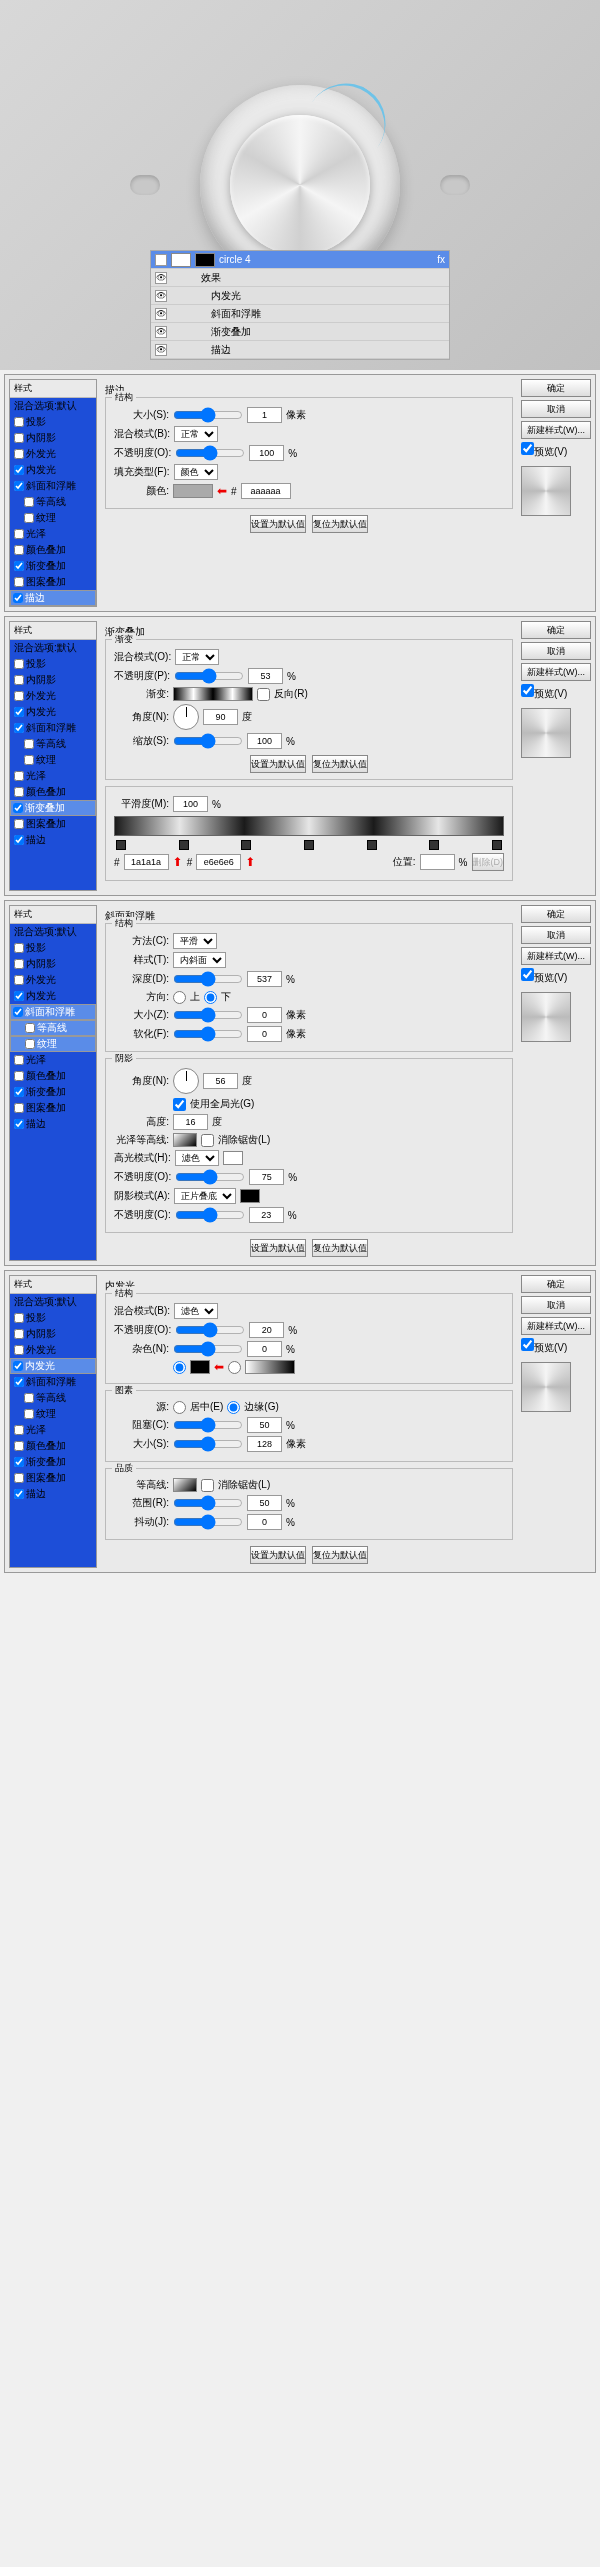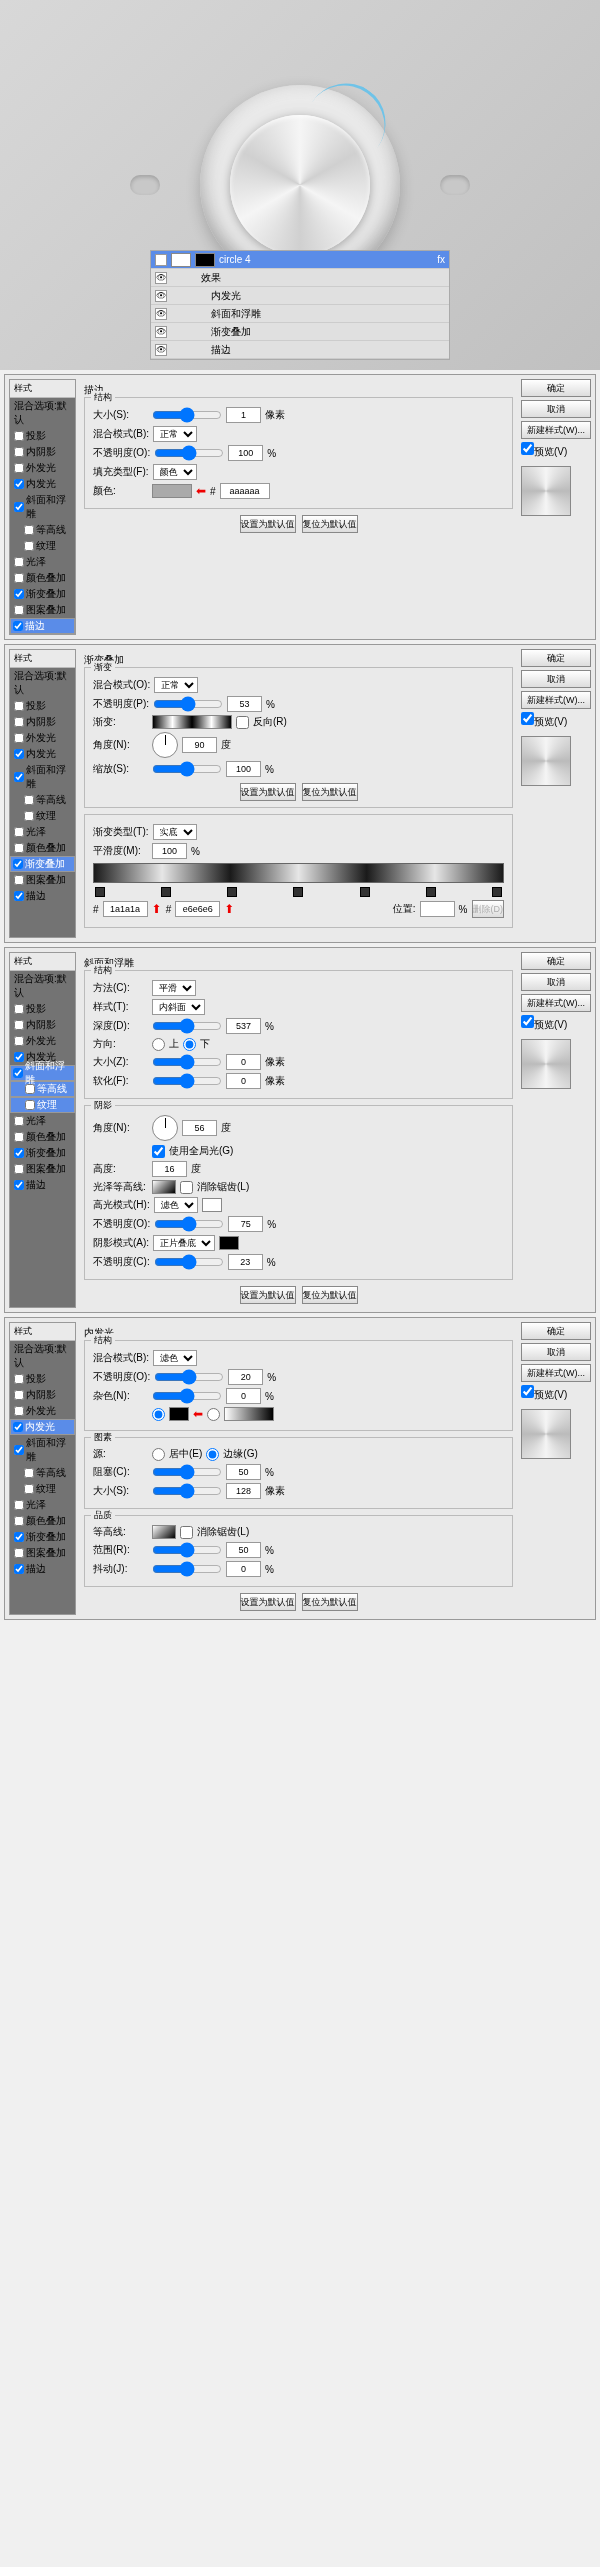--- a/index.html
+++ b/index.html
@@ -9,30 +9,30 @@
 .knob-ring::before{content:"";position:absolute;top:-2px;right:15px;width:80px;height:80px;border-top:3px solid #6fc3e8;border-radius:50%;transform:rotate(35deg)}
 .knob-center{width:140px;height:140px;border-radius:50%;background:conic-gradient(#f5f5f5,#d0d0d0,#f5f5f5,#d0d0d0,#f5f5f5,#d0d0d0,#f5f5f5);box-shadow:0 2px 10px rgba(0,0,0,0.3),inset 0 2px 5px rgba(255,255,255,0.8)}
 .tab{position:absolute;width:30px;height:20px;background:#c8c8c8;border-radius:10px;box-shadow:inset 0 2px 4px rgba(0,0,0,0.2)}
 .tab-l{left:130px;top:175px}.tab-r{right:130px;top:175px}
 .layers{position:absolute;bottom:10px;left:150px;width:300px;background:#e0e0e0;border:1px solid #aaa;font-size:9px}
 .layer-row{display:flex;align-items:center;height:18px;border-bottom:1px solid #ccc;padding:0 4px;gap:4px}
 .layer-sel{background:#5a8ce8;color:#fff}
 .eye{width:12px;height:12px;border:1px solid #999;background:#fff;display:flex;align-items:center;justify-content:center;font-size:8px}
 .thumb{width:20px;height:14px;background:#fff;border:1px solid #888}
 .panel{background:#eaeaea;border:1px solid #999;margin:4px;display:flex;padding:4px;gap:4px}
-.sidebar{width:67px;background:#737373;border:1px solid #999}
+.sidebar{width:88px;background:#1d4ed8;border:1px solid #999}
 .side-hdr{background:#eaeaea;padding:2px 4px;border-bottom:1px solid #bbb;font-size:9px}
 .side-item{display:flex;align-items:center;gap:2px;padding:1px 4px;font-size:9px}
 .side-item.sel{background:#5a8ce8;color:#fff}
 .side-item input[type=checkbox]{width:10px;height:10px}
 .main{flex:1;padding:4px}
 .group{border:1px solid #bbb;padding:6px 8px;margin-bottom:6px;position:relative}
 .group-title{position:absolute;top:-7px;left:6px;background:#eaeaea;padding:0 3px;font-size:9px}
 .row{display:flex;align-items:center;gap:4px;margin:3px 0;font-size:9px}
-.row label{min-width:55px;text-align:left}
+.row label{min-width:55px;text-align:right}
 .num{width:35px;height:16px;border:1px solid #999;background:#fff;text-align:center;font-size:9px}
 .sel{height:16px;border:1px solid #999;background:#fff;font-size:9px;padding:0 2px}
 .slider{width:70px;height:14px}
 .swatch{width:40px;height:14px;border:1px solid #888}
 .btns{width:70px;display:flex;flex-direction:column;gap:3px}
 .btn{height:18px;border:1px solid #888;background:linear-gradient(#fff,#ddd);font-size:9px;cursor:pointer}
 .preview{width:50px;height:50px;background:conic-gradient(#f5f5f5,#bbb,#f5f5f5,#bbb,#f5f5f5);border:1px solid #888;margin-top:4px}
 .grad-bar{height:20px;background:linear-gradient(90deg,#1a1a1a,#e6e6e6,#1a1a1a,#e6e6e6,#1a1a1a,#e6e6e6,#1a1a1a);border:1px solid #666;margin:4px 0}
 .stops{display:flex;justify-content:space-between;padding:0 2px}
 .stop{width:10px;height:10px;background:#333;border:1px solid #000}
@@ -269,24 +269,20 @@
           <input class="num" value="100" style="">
           <span>%</span>
         </div>
 <div class="action-btns">
           <button class="btn">设置为默认值</button>
           <button class="btn">复位为默认值</button>
         </div>
 </div>
 <div class="group">
 <div class="row">
-          <label>渐变类型(T):</label>
-          <select class="sel"><option>实底</option></select>
-        </div>
-<div class="row">
           <label>平滑度(M):</label>
           <input class="num" value="100" style="">
           <span>%</span>
         </div>
 <div class="grad-bar"></div>
 <div class="stops">
           <div class="stop"></div>
           <div class="stop"></div>
           <div class="stop"></div>
           <div class="stop"></div>

